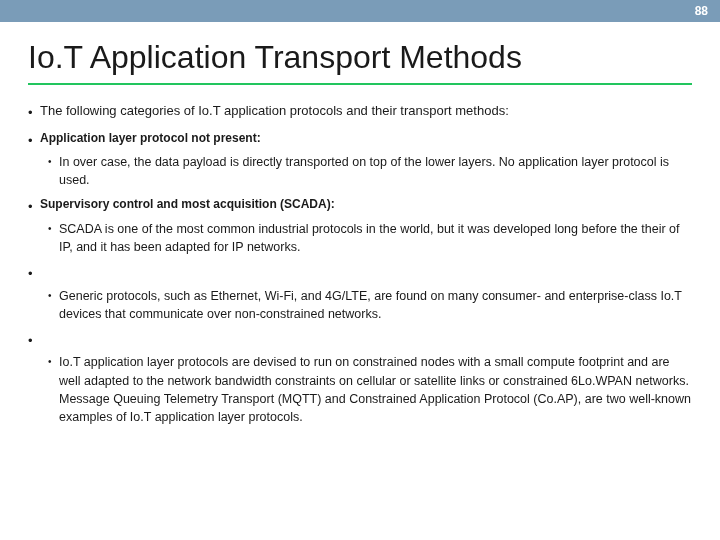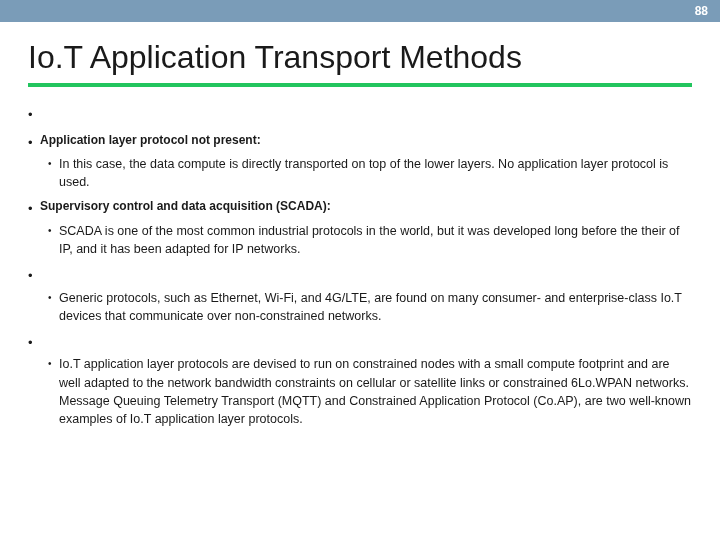--- a/index.html
+++ b/index.html
@@ -44,21 +44,21 @@
       flex: 1;
       overflow: hidden;
     }
 
     .slide-title {
       font-size: 32px;
       font-weight: normal;
       color: #1a1a1a;
       margin-bottom: 16px;
       line-height: 1.1;
-      border-bottom: 4px solid #22c55e;
+      border-bottom: 2px solid #22c55e;
       padding-bottom: 8px;
     }
 
     .main-list {
       list-style: none;
       padding: 0;
     }
 
     .main-list > li {
       margin-bottom: 6px;
@@ -123,40 +123,41 @@
   </div>
 
   <div class="content-area">
     <h1 class="slide-title">Io.T Application Transport Methods</h1>
 
     <ul class="main-list">
 
       <li>
         <div class="bullet-main">
           <span class="bullet-dot">•</span>
+          <span class="intro-text">The following categories of Io.T application protocols and their transport methods:</span>
         </div>
       </li>
 
       <li>
         <div class="bullet-main">
           <span class="bullet-dot">•</span>
           <span class="section-heading">Application layer protocol not present:</span>
         </div>
         <ul class="sub-list">
           <li>
             <span class="sub-dot">•</span>
-            <span class="sub-text">In this case, the data compute is directly transported on top of the lower layers. No application layer protocol is used.</span>
+            <span class="sub-text">In over case, the data payload is directly transported on top of the lower layers. No application layer protocol is used.</span>
           </li>
         </ul>
       </li>
 
       <li>
         <div class="bullet-main">
           <span class="bullet-dot">•</span>
-          <span class="section-heading">Supervisory control and data acquisition (SCADA):</span>
+          <span class="section-heading">Supervisory control and most acquisition (SCADA):</span>
         </div>
         <ul class="sub-list">
           <li>
             <span class="sub-dot">•</span>
             <span class="sub-text">SCADA is one of the most common industrial protocols in the world, but it was developed long before the their of IP, and it has been adapted for IP networks.</span>
           </li>
         </ul>
       </li>
 
       <li>

